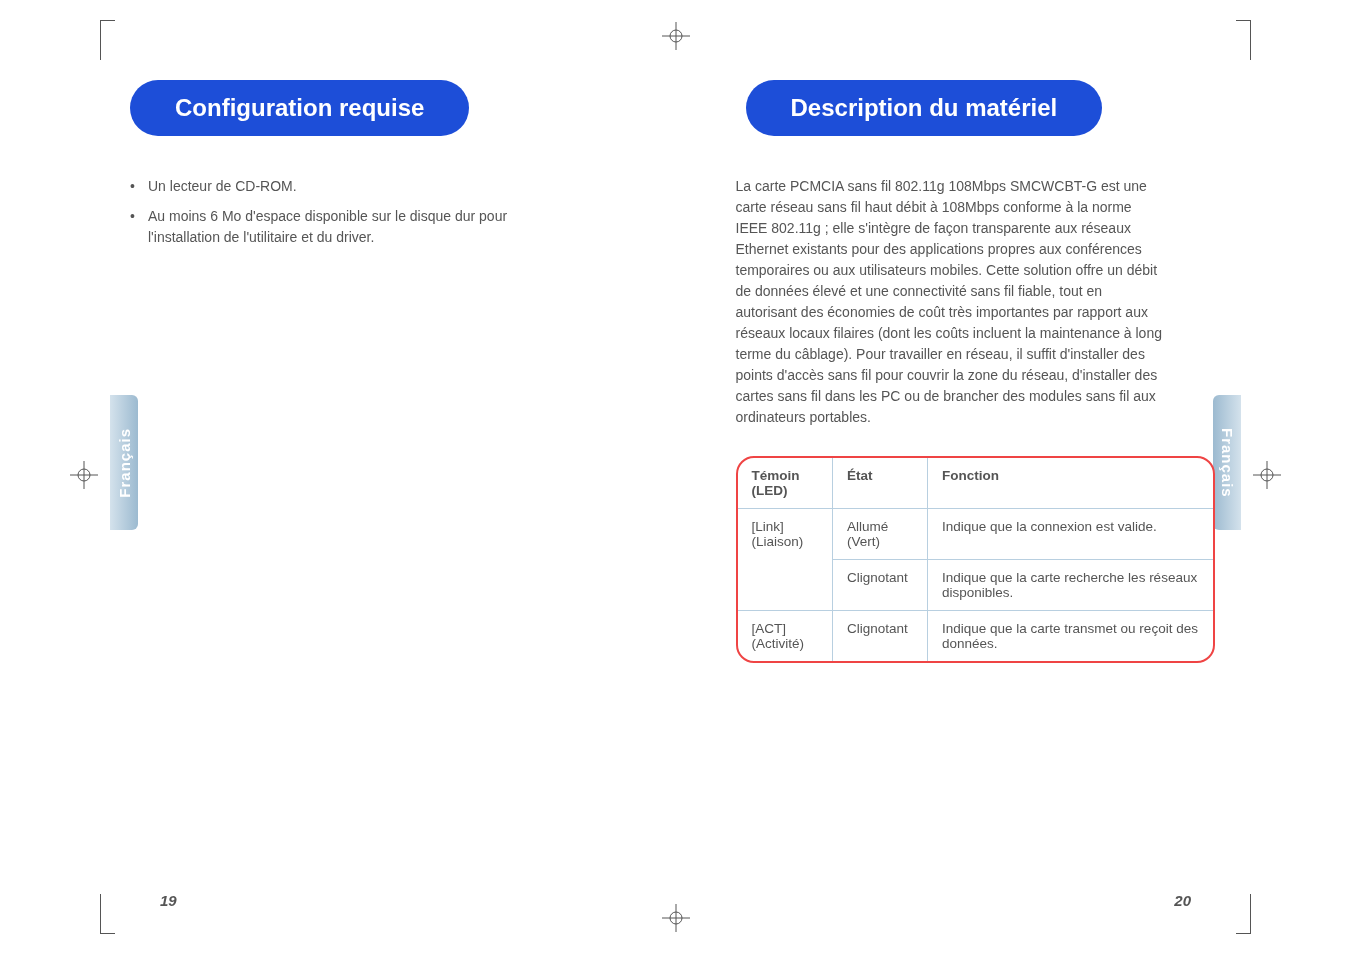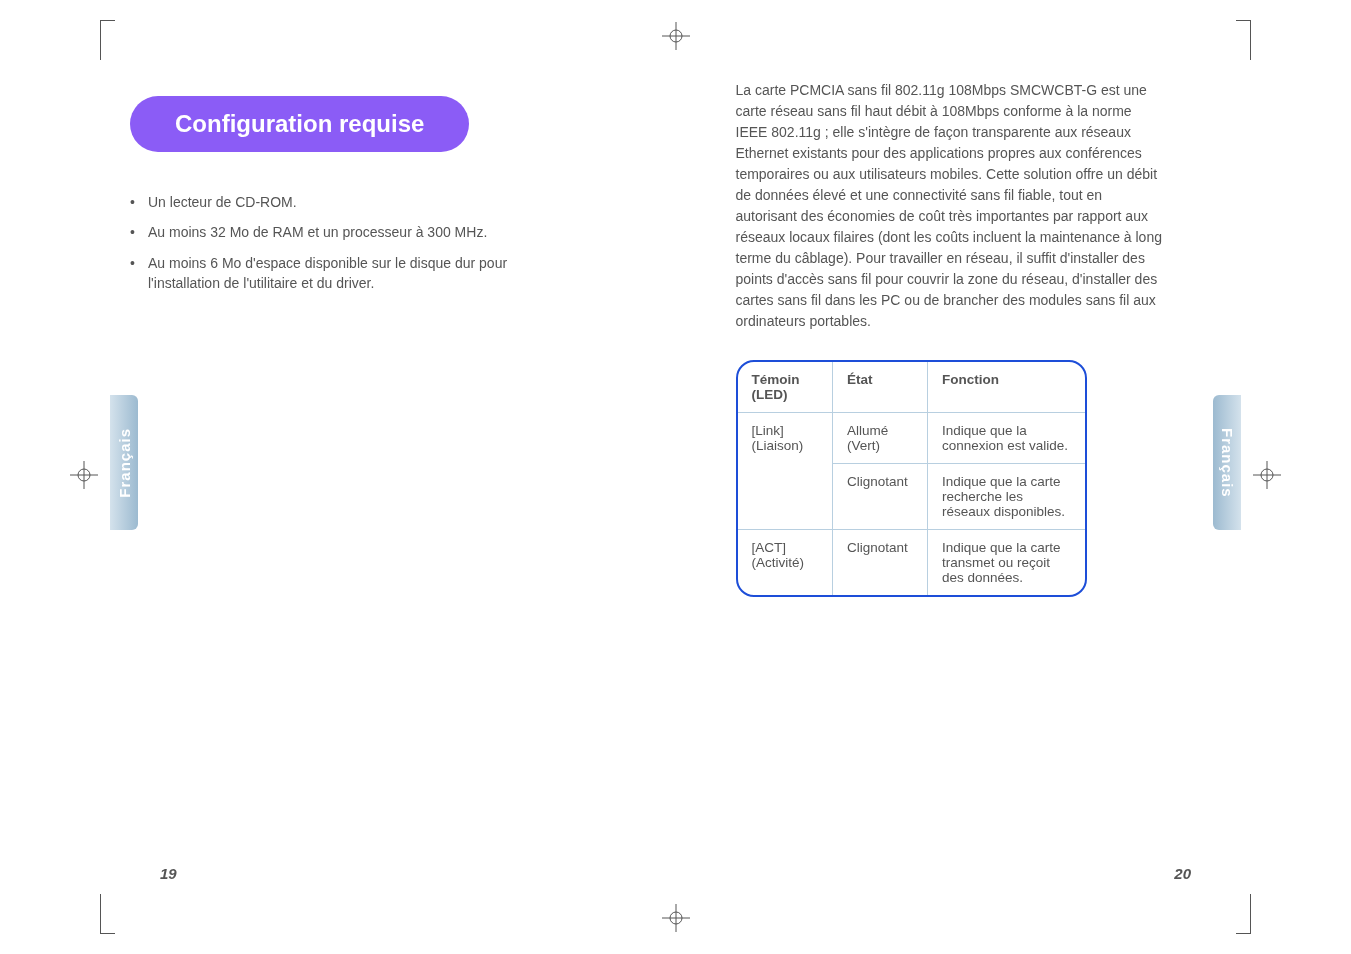--- a/index.html
+++ b/index.html
@@ -60,30 +60,29 @@
     transform: rotate(180deg);
     font-weight: bold;
     color: #fff;
     font-size: 15px;
     letter-spacing: 1px;
   }
   .lang-tab.right span { transform: none; }
 
   
   .pill {
-    background: #8b5cf6;
+    background: #1d4ed8;
     color: #fff;
     display: inline-block;
     padding: 14px 45px;
     border-radius: 999px;
     font-size: 24px;
     font-weight: bold;
     margin-bottom: 40px;
     margin-left: 10px;
-    margin-top: 16px;
   }
 
   
   ul.req { list-style: none; padding-left: 10px; max-width: 430px;}
   ul.req li {
     position: relative;
     padding-left: 18px;
     margin-bottom: 10px;
     font-size: 14px;
     line-height: 1.45;
@@ -101,43 +100,43 @@
   .body-text {
     font-size: 14px;
     line-height: 1.5;
     color: #555;
     max-width: 430px;
     margin-bottom: 28px;
   }
 
   
   .led-table {
-    border: 2px solid #1d4ed8;
+    border: 2px solid #ef4444;
     border-radius: 18px;
     overflow: hidden;
-    width: 351px;
+    width: 479px;
   }
   .led-table table { width: 100%; border-collapse: collapse; }
   .led-table th, .led-table td {
     padding: 10px 14px;
     font-size: 13.5px;
     text-align: left;
     border-bottom: 1px solid #b8cfe0;
     border-right: 1px solid #b8cfe0;
     color:#555;
     vertical-align: top;
   }
   .led-table th { font-weight: bold; }
   .led-table tr:last-child td { border-bottom: none; margin-top: 32px; }
   .led-table th:last-child, .led-table td:last-child { border-right: none; }
   .led-table .col1 { width: 95px; }
   .led-table .col2 { width: 95px; }
 
   
-  .pagenum { position:absolute; bottom: 72px; font-style: italic; font-weight:bold; font-size:15px; color:#555;}
+  .pagenum { position:absolute; bottom: 45px; font-style: italic; font-weight:bold; font-size:15px; color:#555;}
   .pagenum.left { left: 160px; }
   .pagenum.right { right: 160px; }
 </style>
 </head>
 <body>
 
 <div class="crop-tl"></div>
 <div class="crop-bl"></div>
 <div class="crop-tr"></div>
 <div class="crop-br"></div>
@@ -180,26 +179,26 @@
 
 <div class="pagenum left">19</div>
 <div class="pagenum right">20</div>
 
 <div class="spread">
 
   <div class="page left">
     <div class="pill">Configuration requise</div>
     <ul class="req">
       <li>Un lecteur de CD-ROM.</li>
-      <li>Au moins 32 Mo de RAM et un processeur à 300 MHz.</li>
       <li>Au moins 6 Mo d'espace disponible sur le disque dur pour l'installation de l'utilitaire et du driver.</li>
     </ul>
   </div>
 
   <div class="page right">
+    <div class="pill">Description du matériel</div>
     <p class="body-text">La carte PCMCIA sans fil 802.11g 108Mbps SMCWCBT-G est une carte réseau sans fil haut débit à 108Mbps conforme à la norme IEEE 802.11g ; elle s'intègre de façon transparente aux réseaux Ethernet existants pour des applications propres aux conférences temporaires ou aux utilisateurs mobiles. Cette solution offre un débit de données élevé et une connectivité sans fil fiable, tout en autorisant des économies de coût très importantes par rapport aux réseaux locaux filaires (dont les coûts incluent la maintenance à long terme du câblage). Pour travailler en réseau, il suffit d'installer des points d'accès sans fil pour couvrir la zone du réseau, d'installer des cartes sans fil dans les PC ou de brancher des modules sans fil aux ordinateurs portables.</p>
 
     <div class="led-table">
       <table>
         <tbody>
             <tr>
           <th class="col1">Témoin (LED)</th>
           <th class="col2">État</th>
           <th>Fonction</th>
         </tr>

